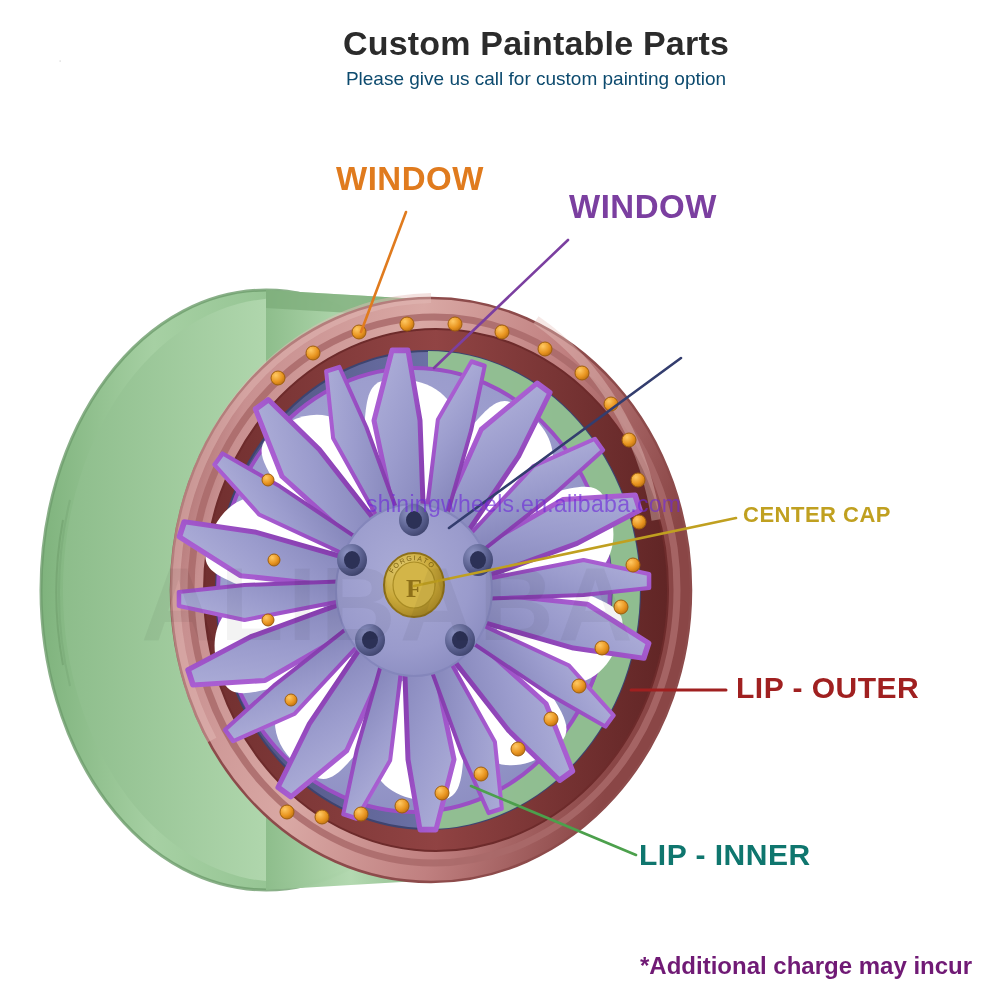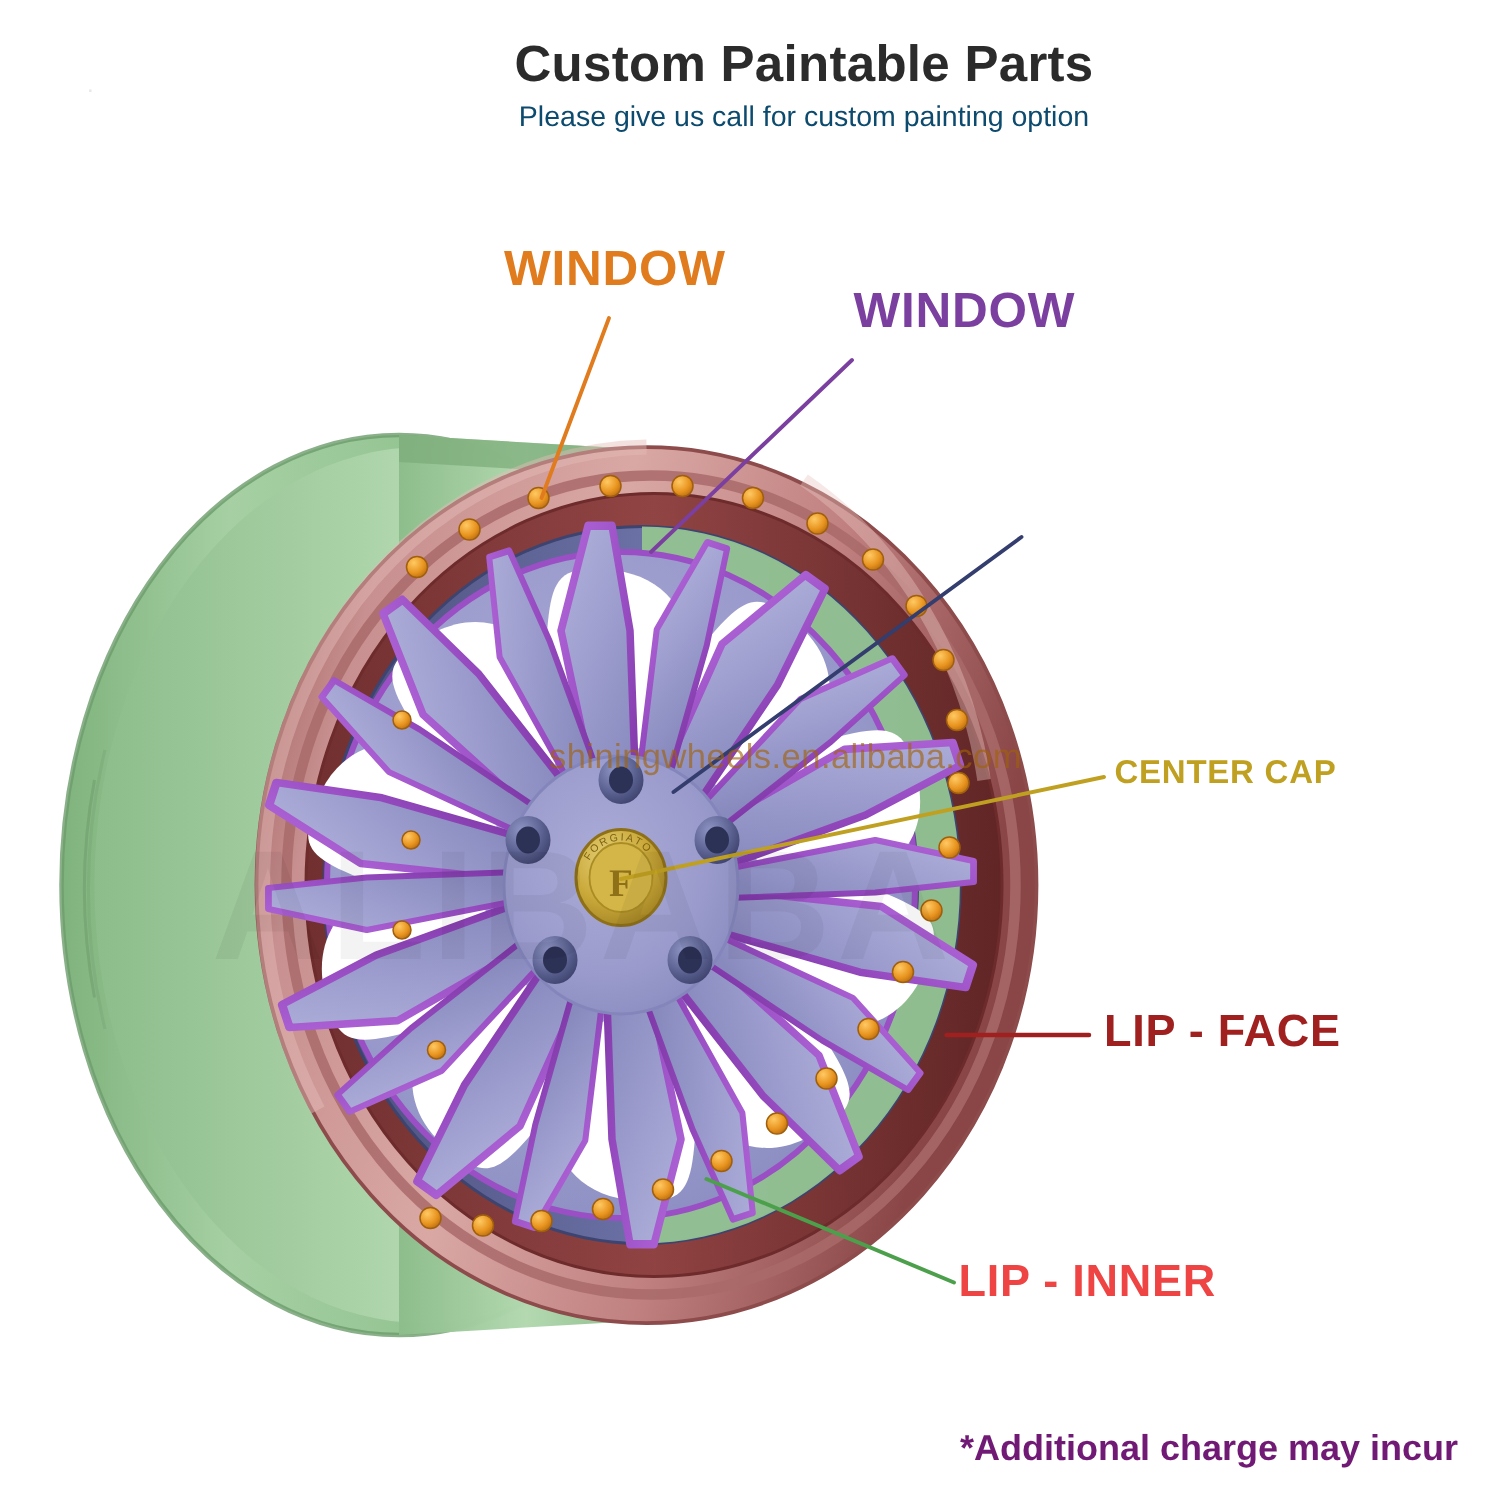--- a/index.html
+++ b/index.html
@@ -37,21 +37,21 @@
 
   .face-sub{font-weight:bold;}
 
   
   .footer{position:absolute;left:604px;top:952px;font-size:24px;font-weight:bold;
           color:#701a75;white-space:nowrap;font-family:"Liberation Sans", sans-serif;}
 
   
   .wm-small{
     position:absolute;left:330px;top:491px;
-    font-size:23px;color:#a16207;opacity:.62;white-space:nowrap;
+    font-size:23px;color:#6d28d9;opacity:.62;white-space:nowrap;
     font-family:"Liberation Sans", sans-serif;letter-spacing:.3px;
     pointer-events:none;
   }
   .wm-big{
     position:absolute;left:105px;top:545px;
     font-size:104px;font-weight:bold;color:#000;opacity:.045;
     letter-spacing:4px;white-space:nowrap;pointer-events:none;
     font-family:"Liberation Sans", sans-serif;
   }
   .wm-corner{
@@ -368,19 +368,19 @@
   <div class="wm-small">shiningwheels.en.alibaba.com</div>
   <div class="wm-corner">.</div>
 
   <div class="label" id="label-rivets" style="color:#E07B1E">WINDOW</div>
 
   <div class="label" id="label-window" style="color:#7B3FA0">WINDOW</div>
 
 
   <div class="label" id="label-centercap" style="color:#C0A020">CENTER CAP</div>
 
-  <div class="label" id="label-lipouter" style="color:#A02020">LIP - FACE</div>
-
-  <div class="label" id="label-lipinner" style="color:#ef4444">LIP - INNER</div>
+  <div class="label" id="label-lipouter" style="color:#A02020">LIP - OUTER</div>
+
+  <div class="label" id="label-lipinner" style="color:#0f766e">LIP - INNER</div>
 
   <div class="footer">*Additional charge may incur</div>
 
 </div>
 
 </body></html>

